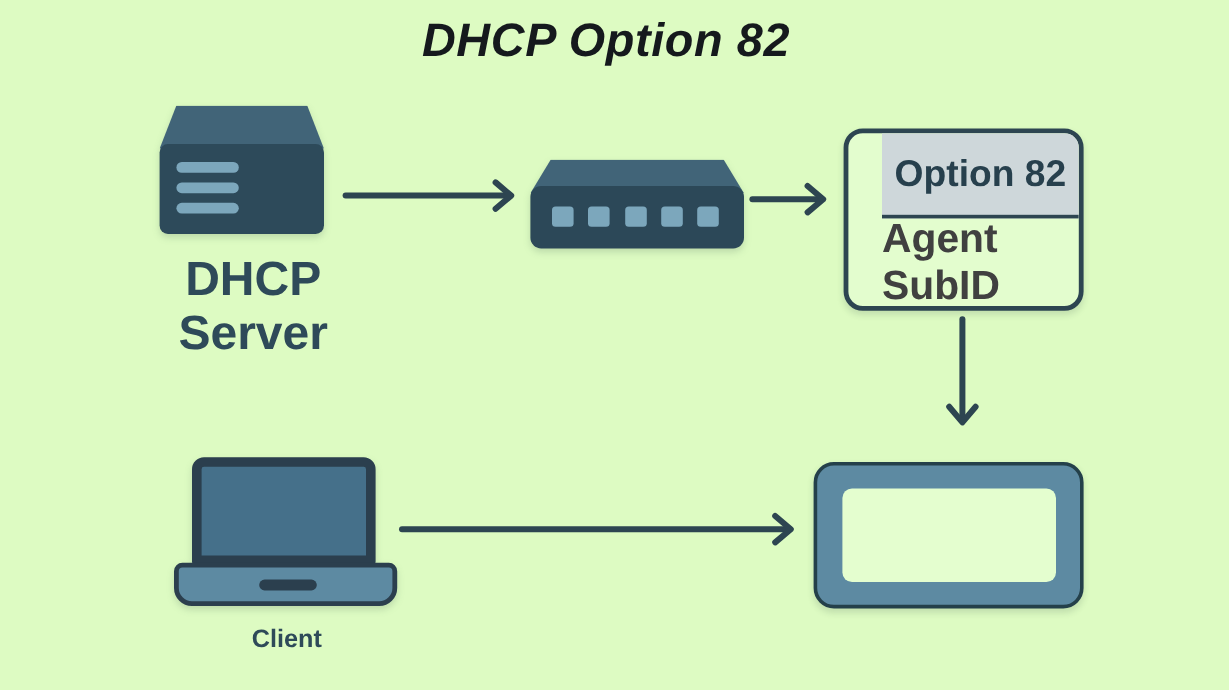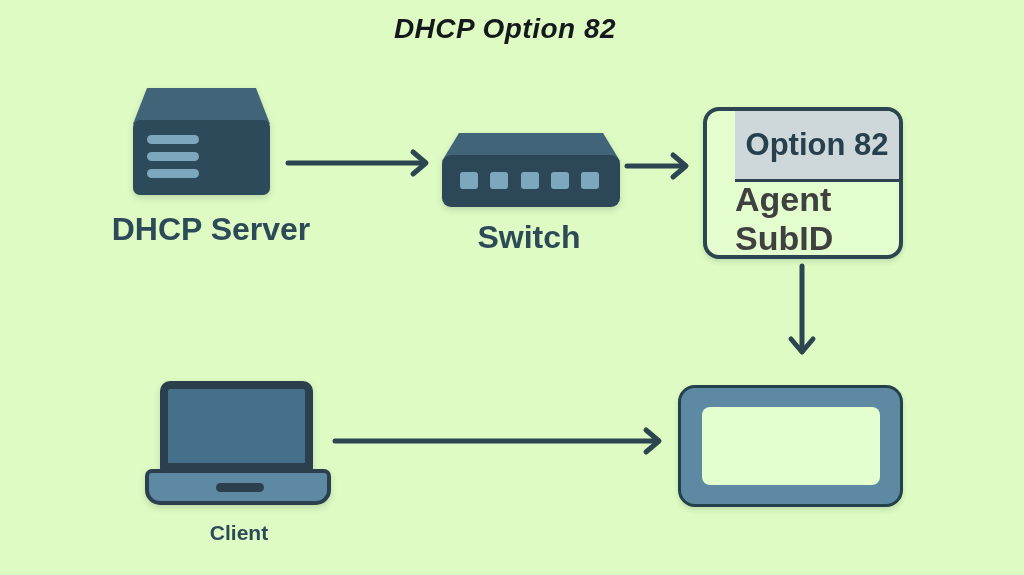--- a/index.html
+++ b/index.html
@@ -13,30 +13,30 @@
     width: 1024px;
     height: 575px;
     background: #ddfbc2;
   }
   .title {
     position: absolute;
     top: 13px;
     left: 0;
     width: 1010px;
     text-align: center;
-    font-size: 28px;
+    font-size: 39px;
     font-weight: 800;
     font-style: italic;
     color: #15191d;
     letter-spacing: 0.5px;
   }
   .node-label {
     position: absolute;
     text-align: center;
-    font-size: 32px;
+    font-size: 40px;
     font-weight: 700;
     color: #2e4a59;
   }
   .abs { position: absolute; }
 
   
   .server-icon { left: 133px; top: 88px; width: 137px; height: 107px; filter: drop-shadow(0 3px 3px rgba(40,70,60,.18)); }
   .server-top {
     position: absolute; left: 0; top: 0; width: 137px; height: 36px;
     background: #416478;
@@ -148,21 +148,20 @@
   <div class="abs switch-icon">
     <div class="switch-top"></div>
     <div class="switch-front">
       <div class="switch-port" style="left:18px;"></div>
       <div class="switch-port" style="left:48px;"></div>
       <div class="switch-port" style="left:79px;"></div>
       <div class="switch-port" style="left:109px;"></div>
       <div class="switch-port" style="left:139px;"></div>
     </div>
   </div>
-  <div class="node-label" style="left:429px; top:219px; width:200px;">Switch</div>
 
   <svg class="arrow" style="left:624px; top:150px;" width="74" height="32">
     <path d="M3 16 H60"></path>
     <path d="M49 5 L62 16 L49 27"></path>
   </svg>
 
   <div class="abs option-box">
     <div class="option-header">Option 82</div>
     <div class="option-body">Agent SubID</div>
   </div>

